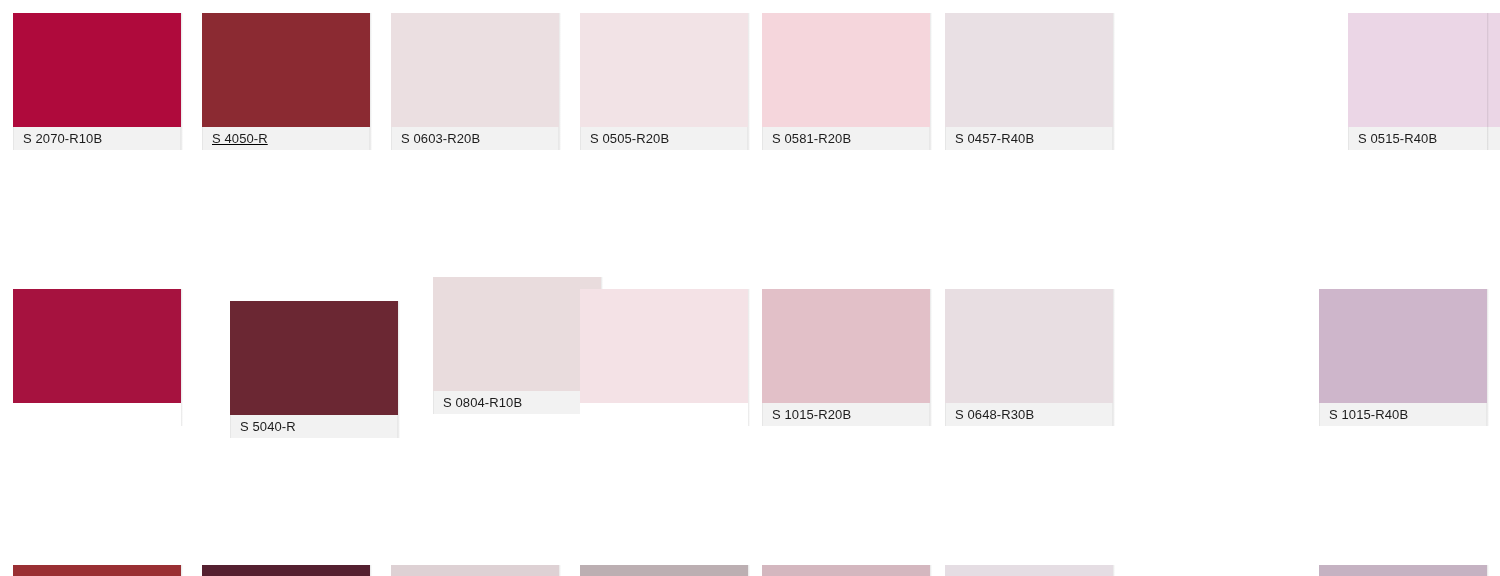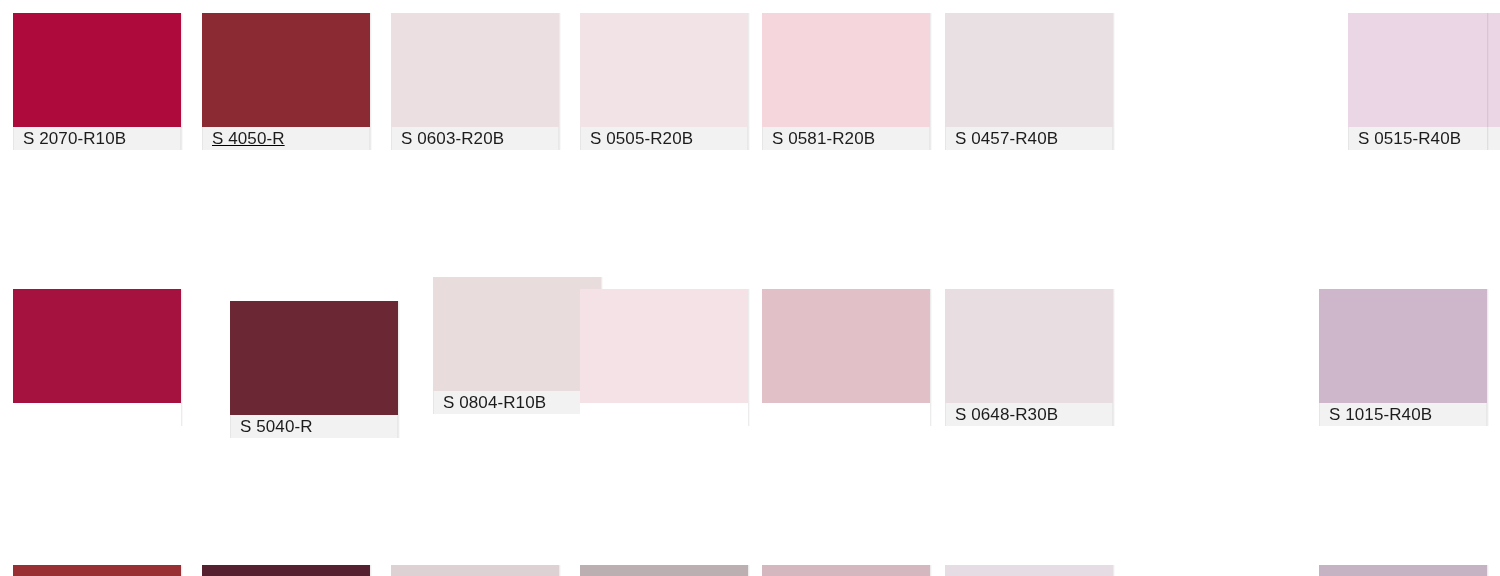--- a/index.html
+++ b/index.html
@@ -48,21 +48,21 @@
     height: 23px;
     background: #f2f2f2;
     box-sizing: border-box;
     display: flex;
     align-items: center;
     border-left: 1px solid #e6e6e6;
     border-right: 1px solid #e8e8e8;
   }
 
   .swatch-label {
-    font-size: 17px;
+    font-size: 13px;
     line-height: 1;
     color: #1c1c1c;
     padding-left: 9px;
     letter-spacing: 0.1px;
     white-space: nowrap;
     font-family: "Liberation Sans", "DejaVu Sans", sans-serif;
   }
 
   
   .swatch-card::after {
@@ -144,20 +144,23 @@
     </div>
     <div class="swatch-column" style="left: 762px;">
       <div class="swatch-card" style="top: 0px;">
         <div class="swatch-chip" style="background: rgb(245, 214, 220);"></div>
         <div class="swatch-label-band">
           <span class="swatch-label">S 0581-R20B</span>
         </div>
       </div>
       <div class="swatch-card" style="top: 138px;">
         <div class="swatch-chip" style="background: rgb(226, 192, 200);"></div>
+        <div class="swatch-label-band">
+          <span class="swatch-label">S 1015-R20B</span>
+        </div>
       </div>
       <div class="swatch-card" style="top: 276px;">
         <div class="swatch-chip" style="background: rgb(212, 183, 191);"></div>
       </div>
     </div>
     <div class="swatch-column" style="left: 945px;">
       <div class="swatch-card" style="top: 0px;">
         <div class="swatch-chip" style="background: rgb(233, 224, 228);"></div>
         <div class="swatch-label-band">
           <span class="swatch-label">S 0457-R40B</span>

